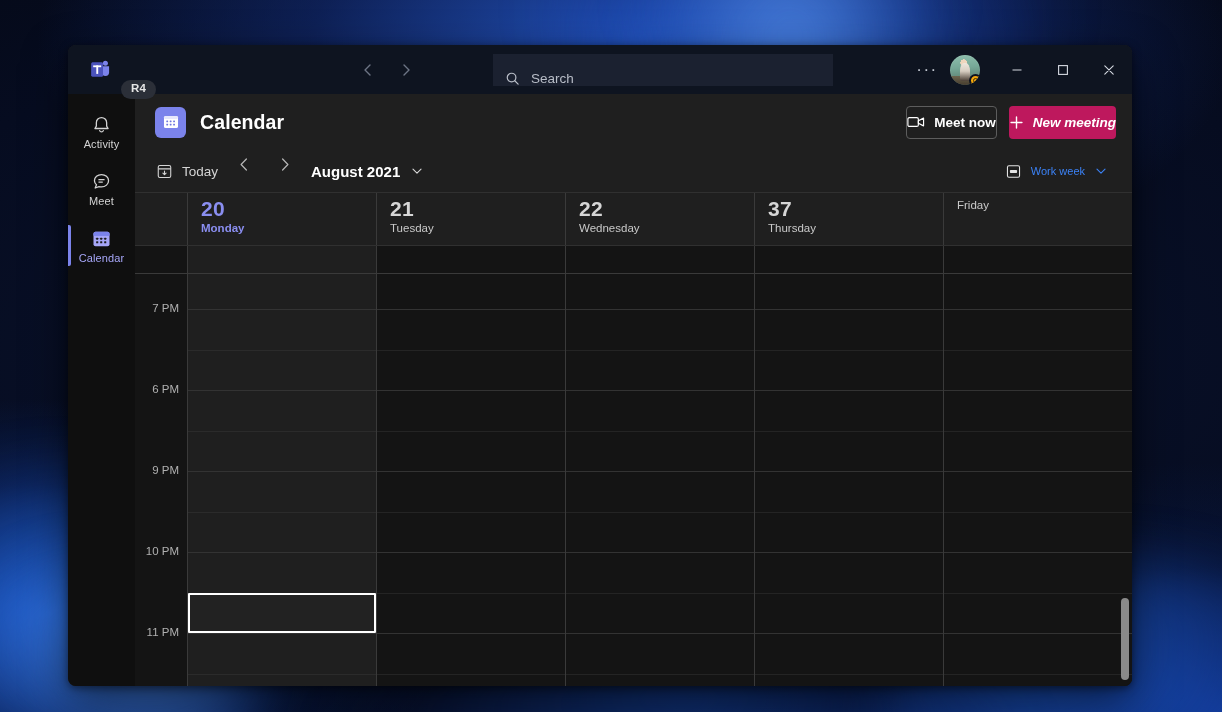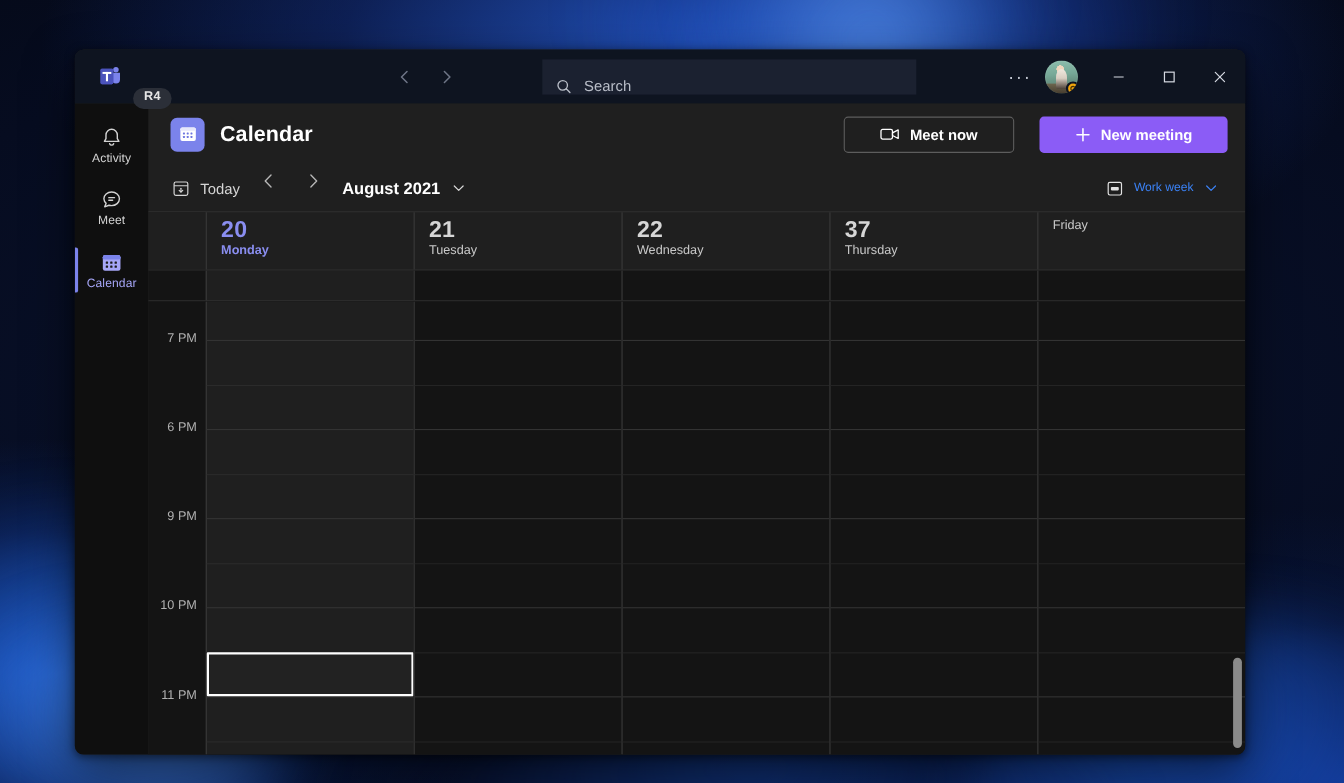--- a/index.html
+++ b/index.html
@@ -215,28 +215,28 @@
     margin-right: 14px;
   }
   .cal-title { color: #ffffff; font-size: 19.5px; font-weight: bold; letter-spacing: .1px; }
   .hdr-spacer { flex: 1; }
   .btn {
     height: 33px;
     border-radius: 4px;
     display: flex;
     align-items: center;
     gap: 9px;
-    padding: 0 32px;
+    padding: 0 0;
     font-size: 13.5px;
     font-weight: bold;
     box-sizing: border-box;
     white-space: nowrap;
   }
   .btn.ghost { border: 1px solid #5d5d5d; color: #ffffff; background: transparent; }
-  .btn.primary { background: #8b5cf6; color: #ffffff; margin-left: 23px; }
+  .btn.primary { background: #be185d; color: #ffffff; margin-left: 12px; font-style: italic; }
 
   
   .cal-toolbar {
     height: 42px;
     min-height: 42px;
     display: flex;
     padding: 0 16px 0 12px;
   }
   .tool-today {
     display: flex; align-items: center; gap: 9px;

